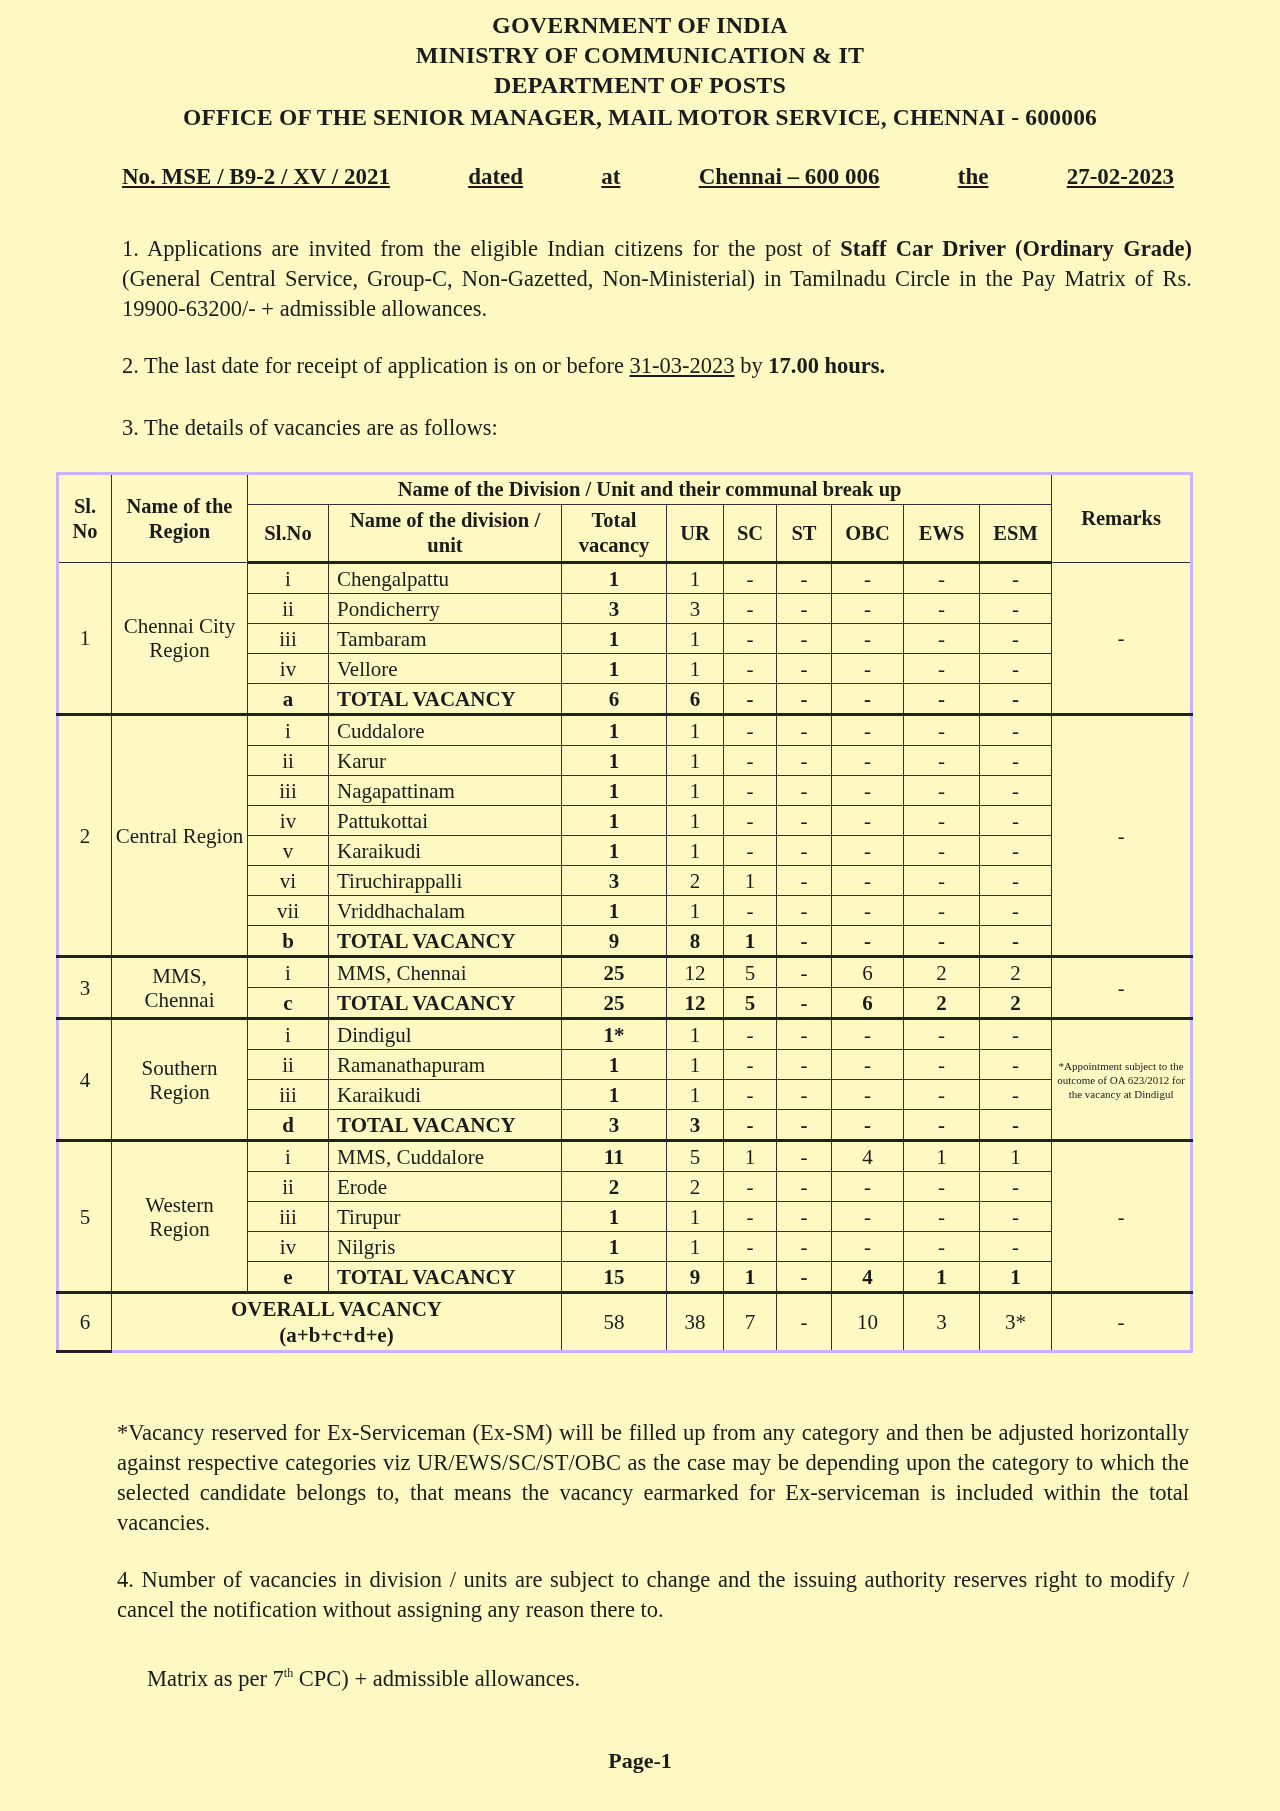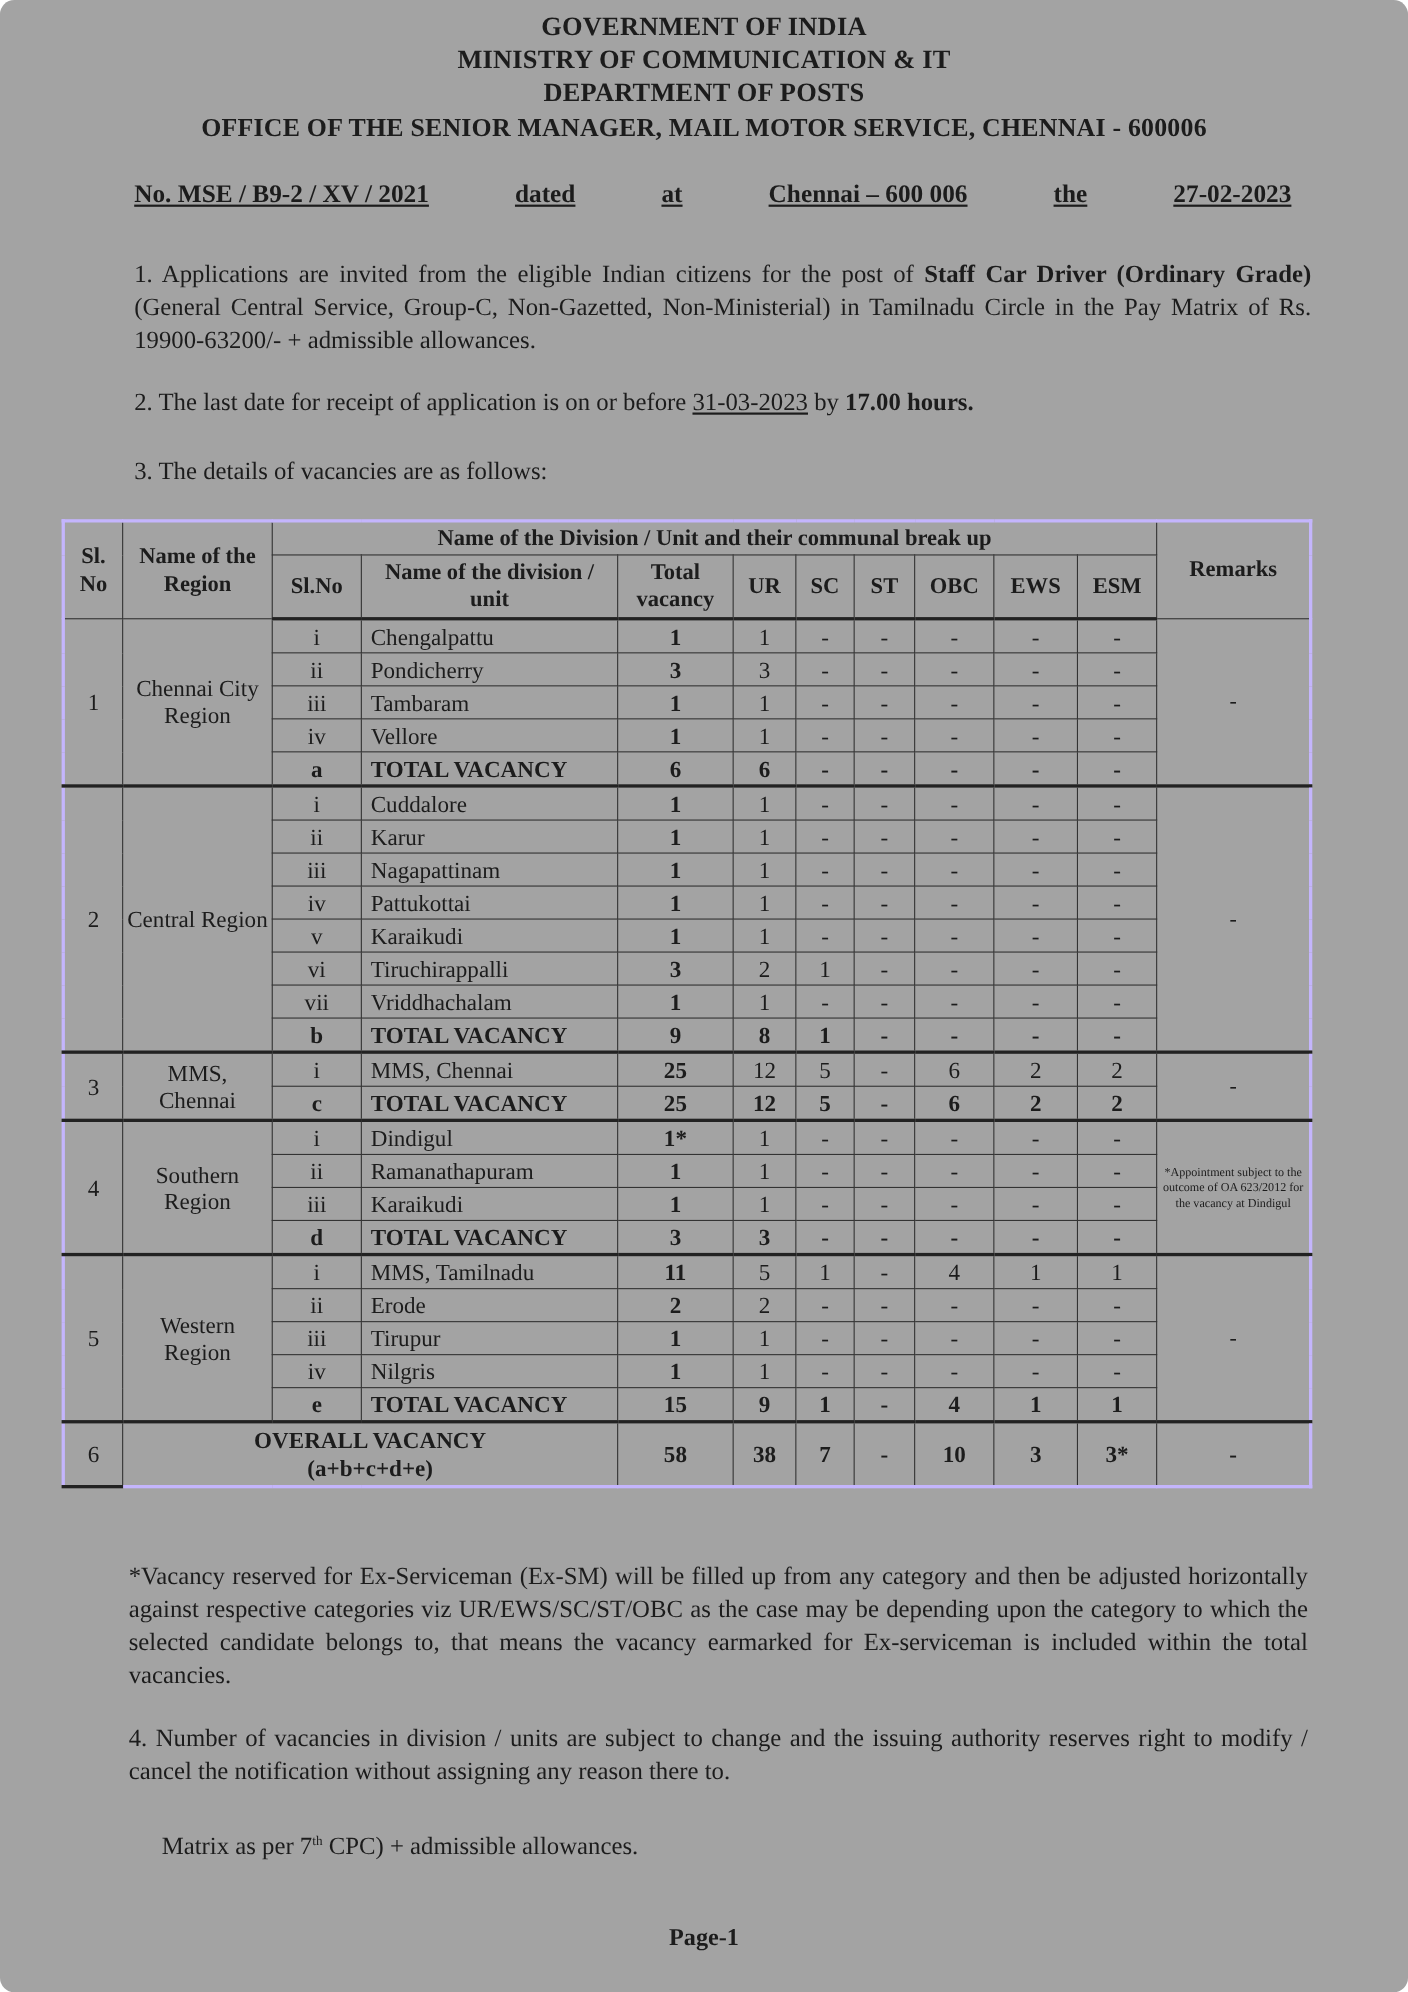--- a/index.html
+++ b/index.html
@@ -1,21 +1,21 @@
 <!DOCTYPE html>
 <html><head>
 <meta charset="utf-8">
 <style>
   html, body { margin: 0; padding: 0; background: #ffffff; }
   body {
     width: 1280px; height: 1811px; position: relative; overflow: hidden;
     font-family: "Liberation Serif", "DejaVu Serif", serif;
     color: #1c1c1c;
   }
-  .page { position: absolute; left: 0; top: 0; width: 1280px; height: 1811px; background: #a3a3a3; border-radius: 13px; }
+  .page { position: absolute; left: 0; top: 0; width: 1280px; height: 1811px; background: #fef9c3; }
   .hdr { position: absolute; left: 0; width: 1280px; text-align: center; font-weight: bold; font-size: 24px; letter-spacing: 0.2px; }
   .hdr1 { top: 12px; }
   .hdr2 { top: 42px; }
   .hdr3 { top: 72px; }
   .hdr4 { top: 104px; font-size: 23.5px; }
   .refline {
     position: absolute; left: 122px; top: 164px; width: 1052px;
     display: flex; justify-content: space-between;
     font-weight: bold; font-size: 23px; text-decoration: underline;
     border-bottom: 0; 
@@ -40,21 +40,21 @@
   table.vac td, table.vac th { border: 1.5px solid #333; padding: 0 3px; text-align: center; height: 29px; line-height: 24px; }
   table.vac th { font-weight: bold; font-size: 20.5px; line-height: 25px; }
   table.vac thead tr:last-child th { border-bottom: 3px solid #222; }
   table.vac td.div { text-align: left; padding-left: 8px; }
   table.vac td.bold, table.vac tr.total td { font-weight: bold; }
   table.vac tr.total td.div { font-weight: bold; }
   table.vac tr.group-end td { border-bottom: 3px solid #222; }
   table.vac td.region, table.vac td.slno { font-weight: normal; border-bottom: 3px solid #222; }
   table.vac td.remarks { border-bottom: 3px solid #222; font-size: 20px; }
   table.vac td.remarks-note { font-size: 11px; line-height: 14px; padding: 2px; border-bottom: 3px solid #222; }
-  table.vac tr.overall td { font-weight: bold; height: 56px; line-height: 26px; }
+  table.vac tr.overall td { font-weight: normal; height: 56px; line-height: 26px; }
   table.vac tr.overall td.ov-label { font-weight: bold; }
   table.vac tr.overall td.slno { font-weight: normal; border-bottom: 3px solid #222; }
   sup { font-size: 12px; }
 </style>
 </head>
 <body>
 
 <div class="page">
 
   <div class="hdr hdr1">GOVERNMENT OF INDIA</div>
@@ -344,21 +344,21 @@
           <td class="bold">-</td>
           <td class="bold">-</td>
           <td class="bold">-</td>
           <td class="bold">-</td>
           <td class="bold">-</td>
         </tr>
         <tr>
           <td rowspan="5" class="slno">5</td>
           <td rowspan="5" class="region">Western Region</td>
           <td>i</td>
-          <td class="div">MMS, Tamilnadu</td>
+          <td class="div">MMS, Cuddalore</td>
           <td class="bold">11</td>
           <td>5</td>
           <td>1</td>
           <td>-</td>
           <td>4</td>
           <td>1</td>
           <td>1</td>
           <td rowspan="5" class="remarks">-</td>
         </tr>
         <tr>

